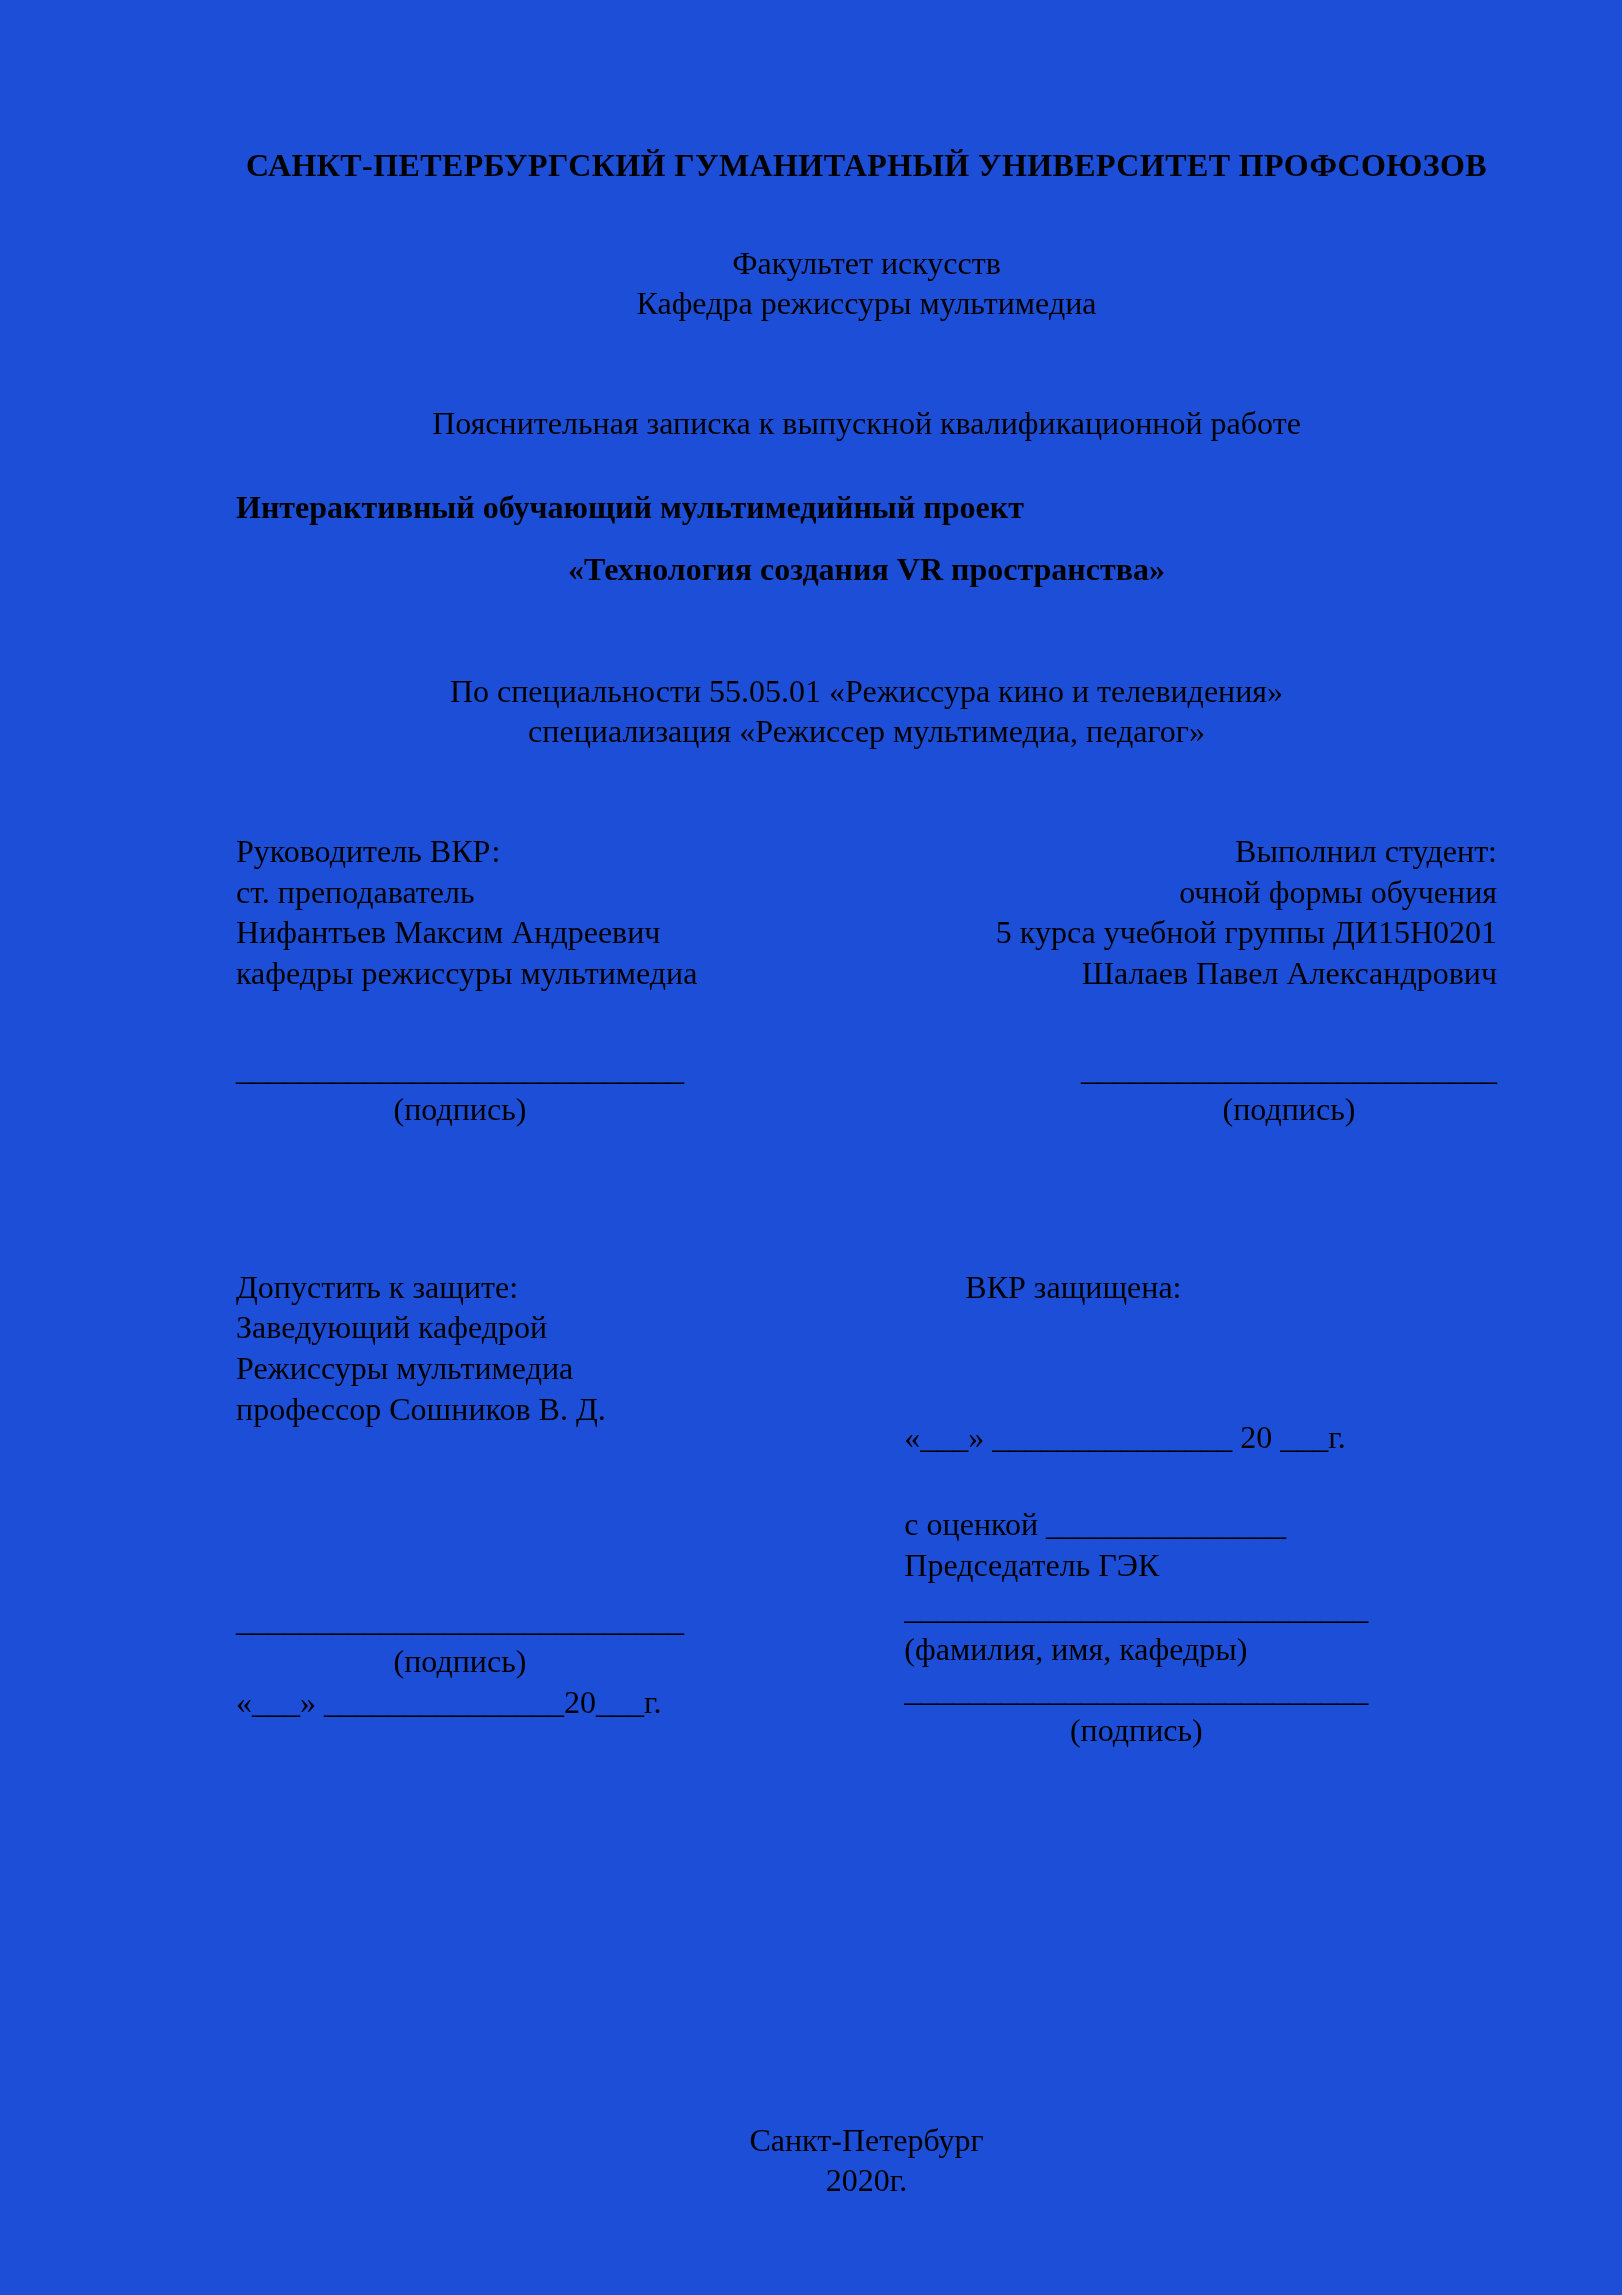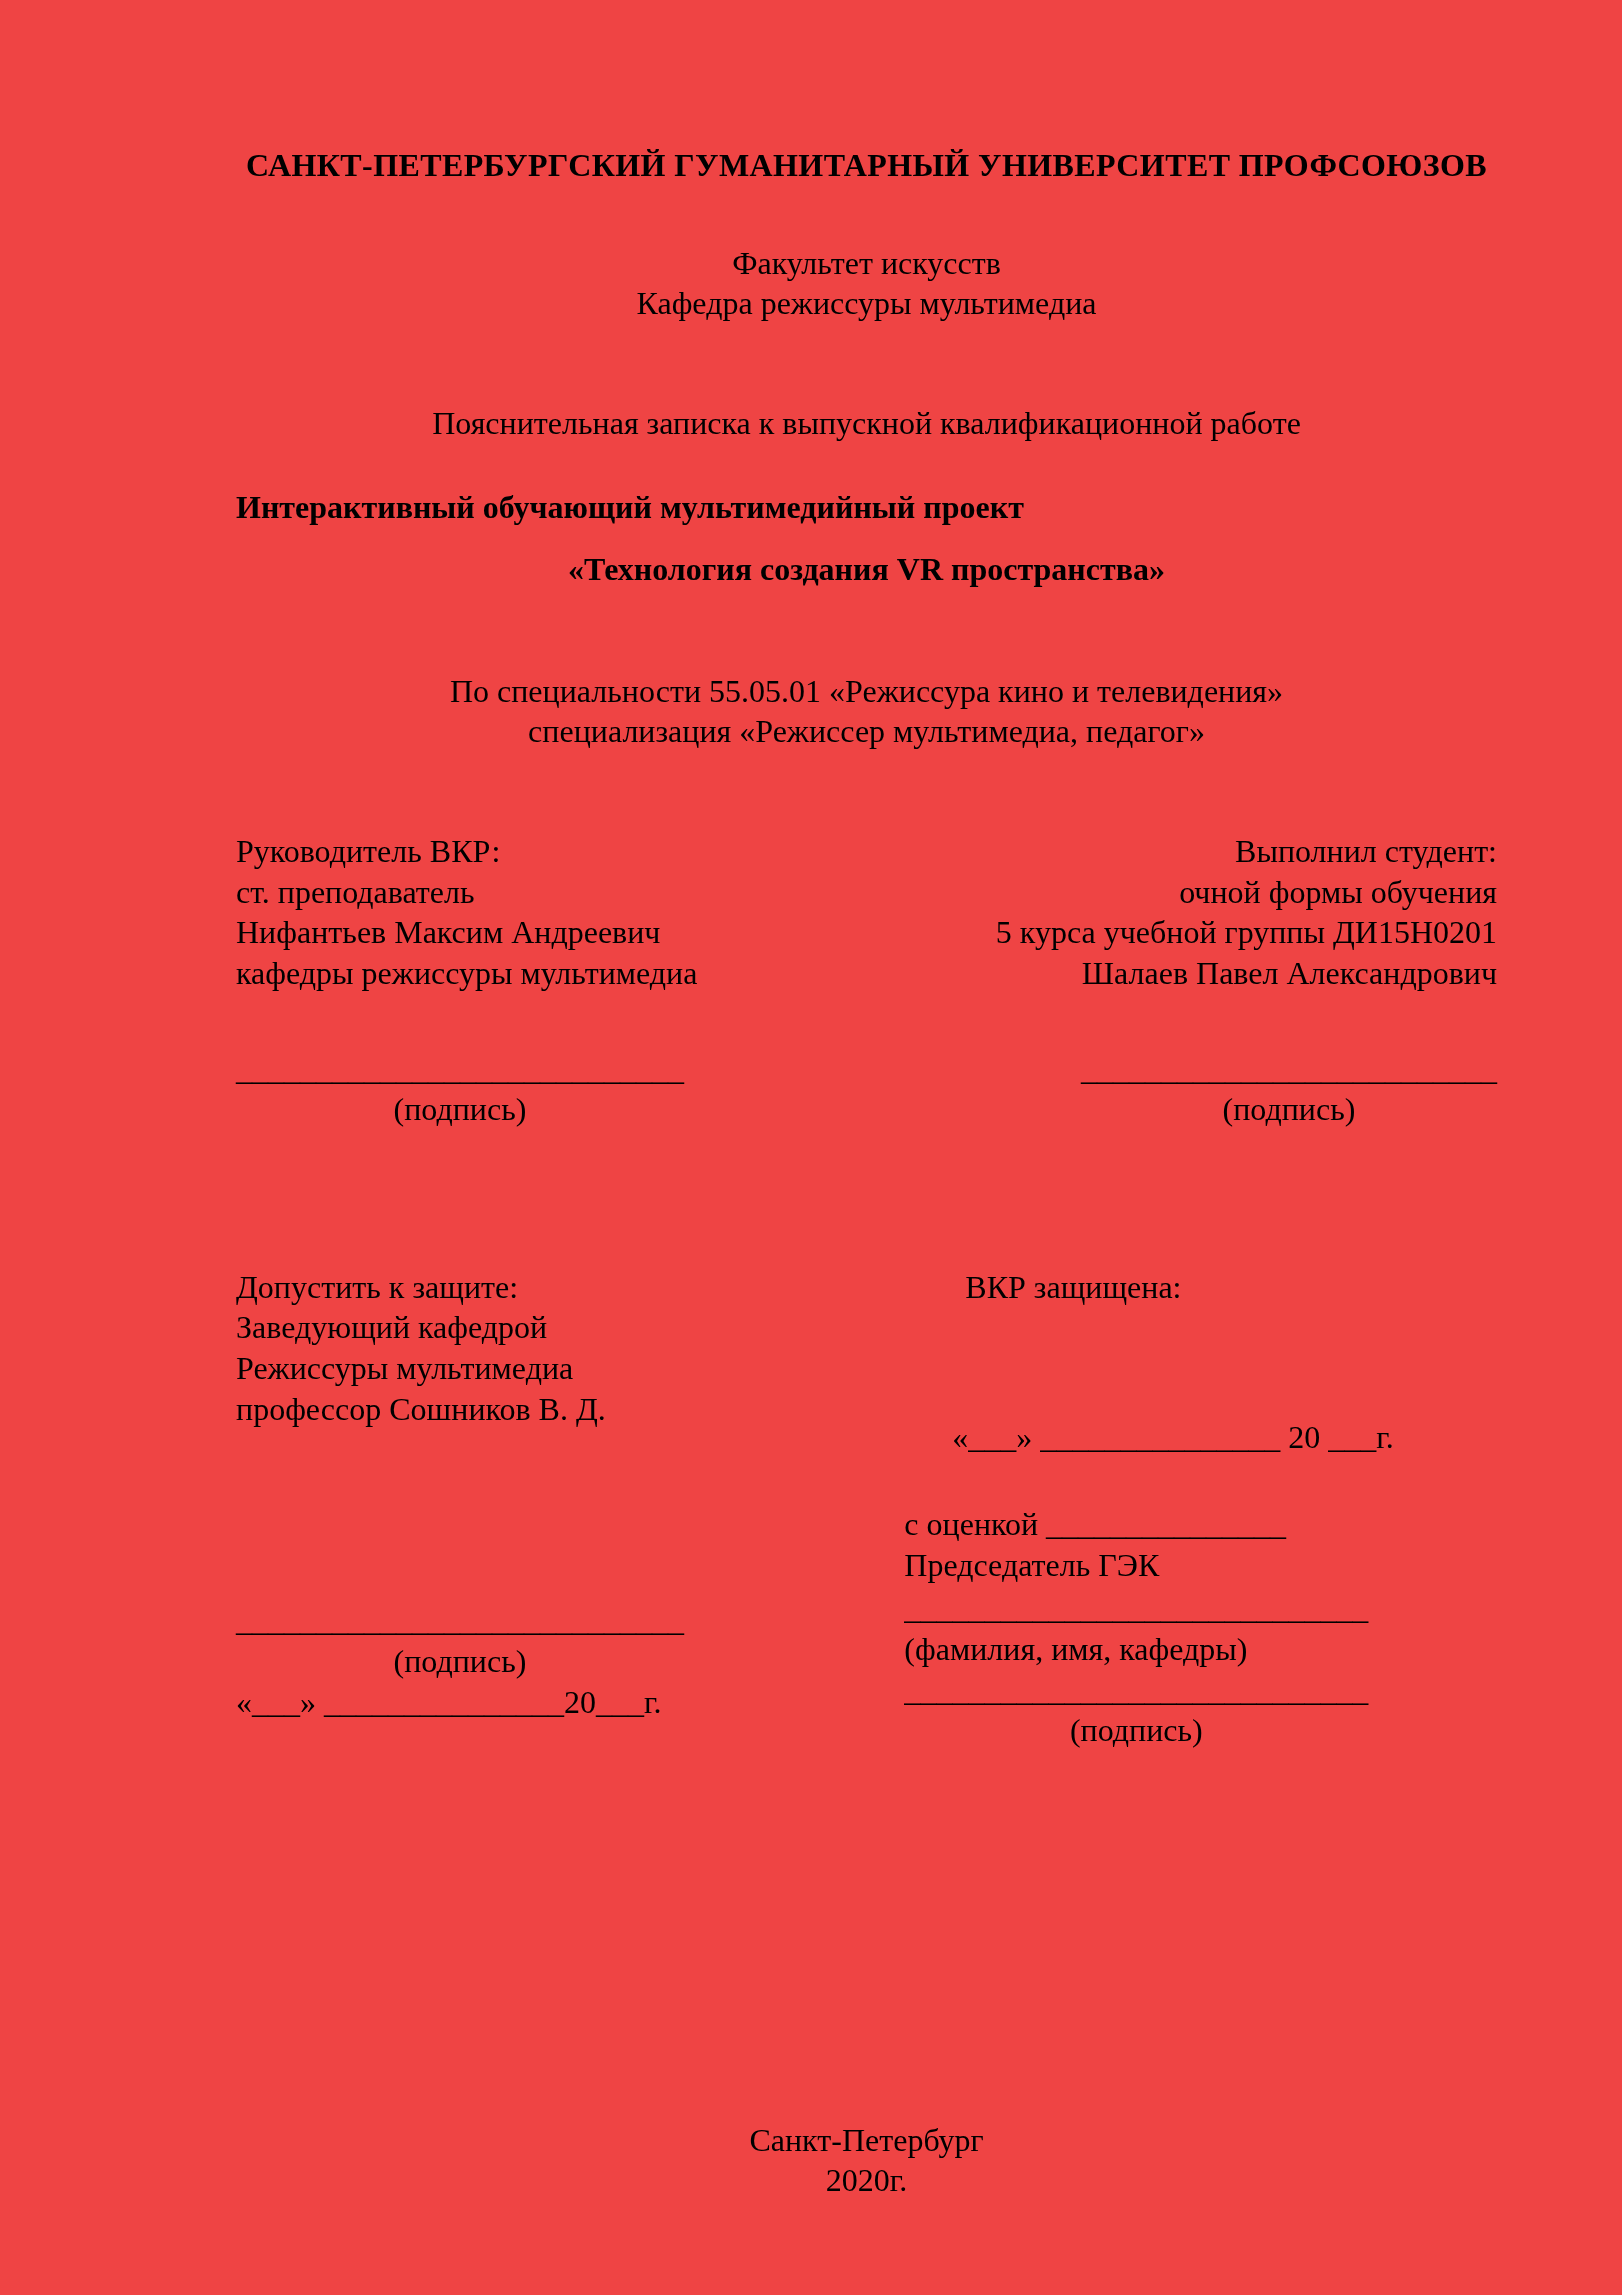--- a/index.html
+++ b/index.html
@@ -5,21 +5,21 @@
   * { margin: 0; padding: 0; box-sizing: border-box; }
   html, body { background: #ffffff; }
   body {
     font-family: "Liberation Serif", "DejaVu Serif", serif;
     color: #000000;
   }
   .page {
     position: relative;
     width: 1623px;
     min-height: 2295px;
-    background: #ef4444;
+    background: #1d4ed8;
     padding: 145px 126px 47px 236px;
     font-size: 32px;
     line-height: 1.27;
   }
   .university {
     text-align: center;
     font-weight: bold;
     letter-spacing: 0.4px;
   }
   .faculty-block { margin-top: 57px; text-align: center; }
@@ -31,21 +31,21 @@
   .row1 { margin-top: 79px; gap: 43px; }
   .col-right-text { text-align: right; }
   .sig-row { margin-top: 55px; align-items: flex-start; }
   .sig-block { display: inline-block; }
   .sig-line { white-space: nowrap; }
   .sig-caption { text-align: center; }
   .row2 { margin-top: 137px; }
   .col-left2 { width: 46%; }
   .col-right2 { width: 47%; }
   .defense-label { padding-left: 61px; }
-  .defense-date { margin-top: 110px; white-space: nowrap; margin-left: 48px; }
+  .defense-date { margin-top: 110px; white-space: nowrap; }
   .defense-grade { margin-top: 46px; white-space: nowrap; }
   .defense-name-line { margin-top: 3.1px; white-space: nowrap; }
   .left-sig-group { margin-top: 171px; }
   .left-date { white-space: nowrap; }
   .footer { margin-top: 369px; text-align: center; }
 </style>
 </head>
 <body>
 
 <div class="page">

